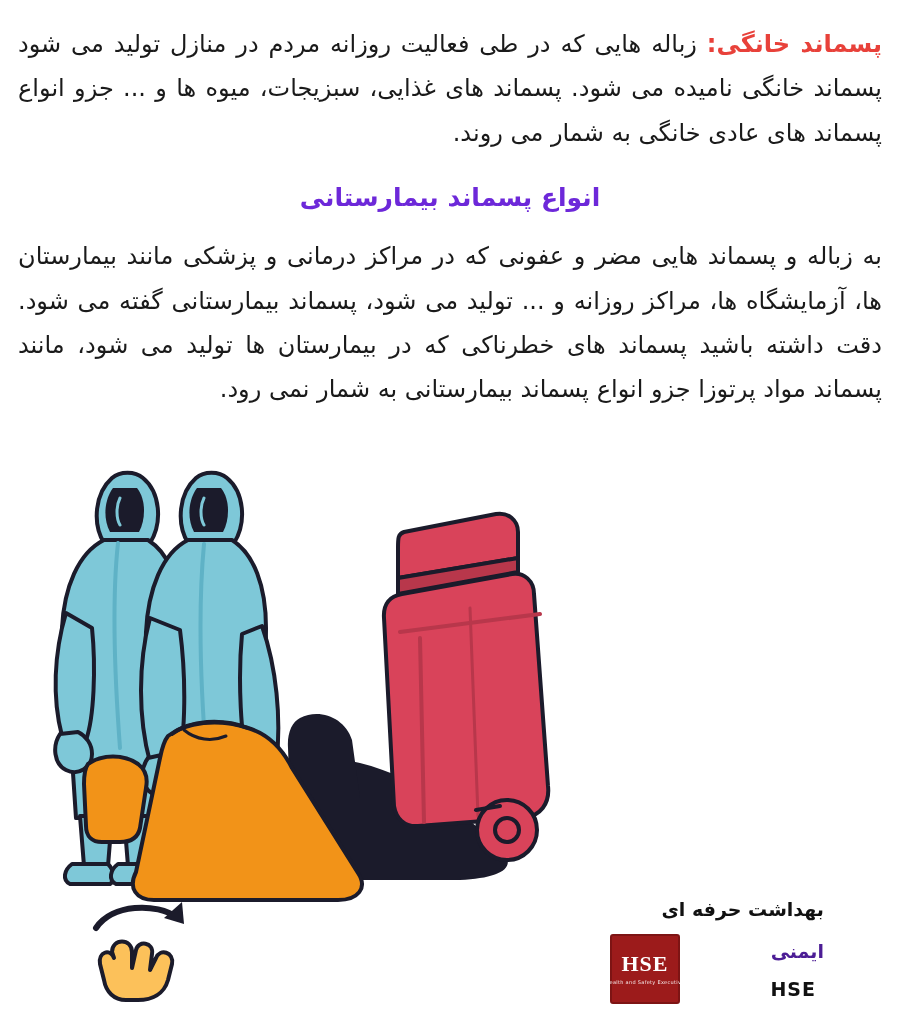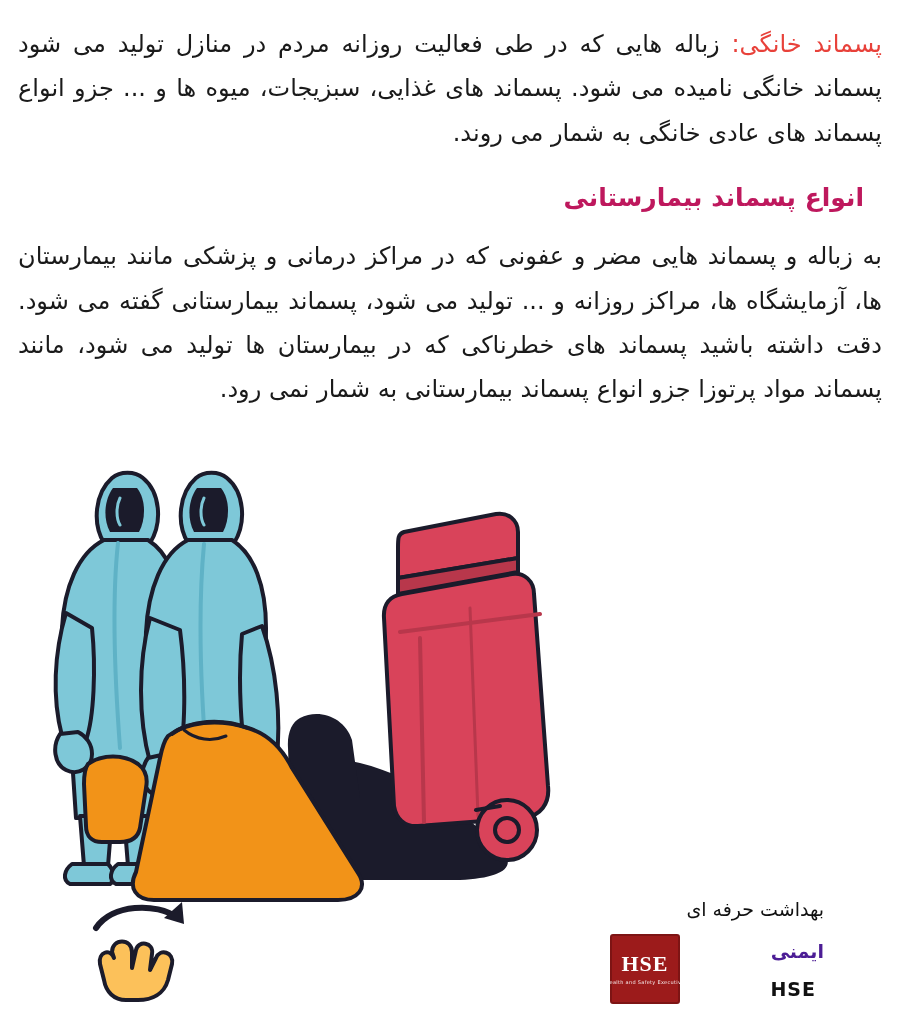--- a/index.html
+++ b/index.html
@@ -29,28 +29,29 @@
     margin: 0;
     text-align: justify;
     text-align-last: right;
     font-size: 24px;
     line-height: 1.85;
     color: #1a1a1a;
     letter-spacing: 0.2px;
   }
   .lead-term {
     color: #e8413a;
-    font-weight: normal;
+    font-weight: bold;
   }
   h2.section-title {
     margin: 0;
     padding: 0 18px;
     font-size: 25px;
     font-weight: bold;
-    color: #be185d;
+    color: #6d28d9;
+    text-align: center;
     letter-spacing: 0.2px;
   }
   .spacer-1 { height: 22px; }
   .spacer-2 { height: 28px; }
   .spacer-3 { height: 22px; }
 
   
   .illustration {
     position: relative;
     width: 900px;
@@ -73,21 +74,21 @@
     bottom: 8px;
     width: 320px;
     height: 110px;
     direction: rtl;
   }
   .brand-line1 {
     position: absolute;
     right: 62px;
     top: 0px;
     font-size: 19px;
-    font-weight: normal;
+    font-weight: bold;
     color: #111;
     white-space: nowrap;
   }
   .brand-line2 {
     position: absolute;
     right: 62px;
     top: 42px;
     font-size: 19px;
     font-weight: bold;
     color: #4c1d95;

